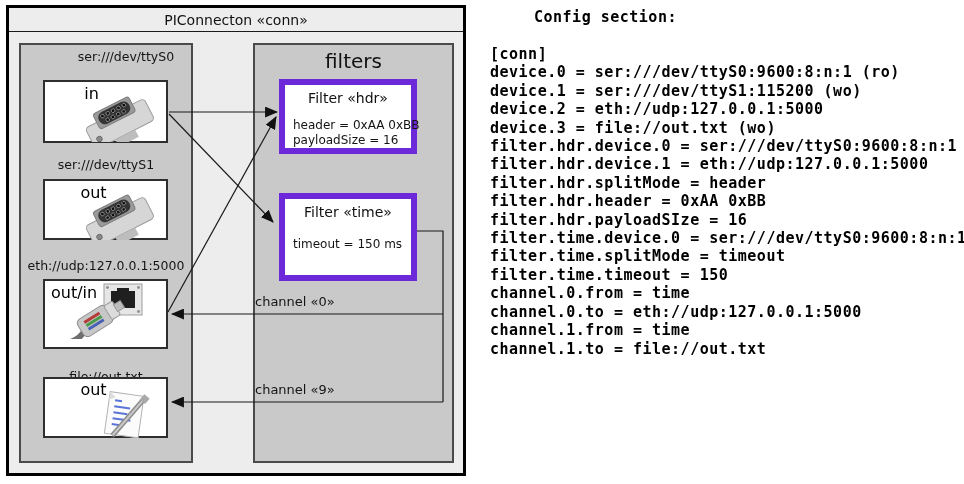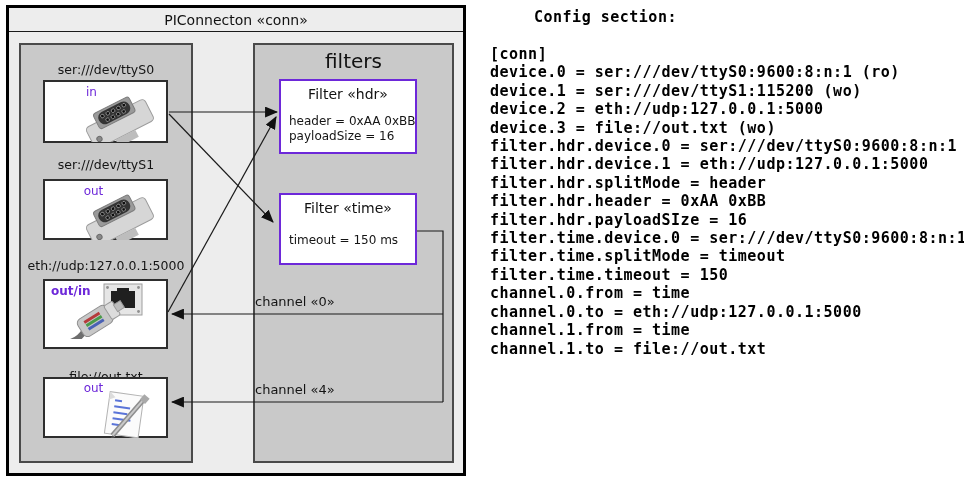--- a/index.html
+++ b/index.html
@@ -13,23 +13,23 @@
   .outer-title{left:0;top:4px;width:100%;text-align:center;font-size:14px;color:#111;}
   .title-sep{left:0;top:23px;width:100%;height:0;border-top:1px solid #1a1a1a;}
 
   .panel{box-sizing:border-box;border:2px solid #4a4a4a;background:#c9c9c9;}
   .devices-panel{left:10px;top:35px;width:174px;height:420px;}
   .filters-panel{left:244px;top:35px;width:201px;height:420px;}
   .panel-title{left:0;top:4px;width:100%;text-align:center;font-size:20px;color:#111;}
 
   .dev-label{left:0;width:100%;text-align:center;font-size:12.5px;color:#141414;white-space:nowrap;}
   .dev-box{left:22px;width:125px;box-sizing:border-box;border:2px solid #2e2e2e;background:#fff;}
-  .port-label{font-size:12px;color:#6d28d9;line-height:1;}
-
-  .filter-box{left:24px;width:138px;box-sizing:border-box;border:2px solid #6d28d9;background:#fff;}
+  .port-label{font-size:16px;color:#000000;line-height:1;}
+
+  .filter-box{left:24px;width:138px;box-sizing:border-box;border:6px solid #6d28d9;background:#fff;}
   .filter-title{left:0;top:5px;width:100%;text-align:center;font-size:14px;color:#111;}
   .filter-attrs{left:8px;font-size:12px;line-height:15px;color:#141414;white-space:nowrap;}
 
   .chan-label{left:0;width:162px;text-align:left;font-size:13px;color:#141414;}
 
   svg.overlay{position:absolute;left:0;top:0;z-index:10;pointer-events:none;}
 
   .config-head{left:486px;top:8px;font-family:"DejaVu Sans Mono","Liberation Mono",monospace;
                font-weight:bold;font-size:15px;letter-spacing:.5px;color:#000;margin-left:48px;}
   .config-pre{left:486px;top:41px;margin:4px;font-family:"DejaVu Sans Mono","Liberation Mono",monospace;
@@ -40,21 +40,21 @@
 <body>
 
 <div class="stage">
 
   <div class="abs outer">
     <div class="abs outer-title">PIConnecton «conn»</div>
     <div class="abs title-sep"></div>
 
     <div class="abs panel devices-panel">
 
-      <div class="abs dev-label" style="top:17px;">ser:///dev/ttyS0</div>
+      <div class="abs dev-label" style="top:4px;margin-left:20px;">ser:///dev/ttyS0</div>
       <div class="abs dev-box" style="top:35px;height:63px;">
         <div class="abs port-label" style="top:4px;left:0;right:28px;text-align:center;">in</div>
         <svg class="abs" style="left:28px;top:8px;" width="92" height="52" viewBox="0 0 92 52">
           <g transform="rotate(-27 46 30)">
             <rect x="12" y="22" width="66" height="24" rx="4" fill="#d6d6d6" stroke="#9c9c9c"></rect>
             <rect x="25" y="13" width="40" height="17" rx="3" fill="#9a9a9a" stroke="#7d7d7d"></rect>
             <rect x="28" y="15" width="34" height="13" rx="6" fill="#343434"></rect>
             <circle cx="33" cy="19" r="1.8" fill="#0d0d0d" stroke="#bdbdbd" stroke-width="0.6"></circle>
             <circle cx="39" cy="19" r="1.8" fill="#0d0d0d" stroke="#bdbdbd" stroke-width="0.6"></circle>
             <circle cx="45" cy="19" r="1.8" fill="#0d0d0d" stroke="#bdbdbd" stroke-width="0.6"></circle>
@@ -87,21 +87,21 @@
             <circle cx="42" cy="24.5" r="1.8" fill="#0d0d0d" stroke="#bdbdbd" stroke-width="0.6"></circle>
             <circle cx="48" cy="24.5" r="1.8" fill="#0d0d0d" stroke="#bdbdbd" stroke-width="0.6"></circle>
             <circle cx="54" cy="24.5" r="1.8" fill="#0d0d0d" stroke="#bdbdbd" stroke-width="0.6"></circle>
             <circle cx="20" cy="38" r="2.6" fill="#8a8a8a" stroke="#6a6a6a"></circle>
             <rect x="34" y="46" width="22" height="8" fill="#bdbdbd"></rect>
           </g>
         </svg>
       </div>
 
       <div class="abs dev-label" style="top:213px;">eth://udp:127.0.0.1:5000</div>
-      <div class="abs dev-box" style="top:234px;height:70px;font-weight:bold;">
+      <div class="abs dev-box" style="top:234px;height:70px;">
         <div class="abs port-label" style="top:4px;left:6px;">out/in</div>
         <svg class="abs" style="left:58px;top:2px;" width="40" height="33" viewBox="0 0 40 33">
           <rect x="1" y="1" width="38" height="31" fill="#e6e6e6" stroke="#9e9e9e"></rect>
           <rect x="8" y="8" width="24" height="17" fill="#1f1f1f"></rect>
           <rect x="14" y="5" width="12" height="6" fill="#1f1f1f"></rect>
           <circle cx="4.5" cy="4.5" r="1.4" fill="#8f8f8f"></circle>
           <circle cx="35.5" cy="4.5" r="1.4" fill="#8f8f8f"></circle>
           <circle cx="4.5" cy="28.5" r="1.4" fill="#8f8f8f"></circle>
           <circle cx="35.5" cy="28.5" r="1.4" fill="#8f8f8f"></circle>
         </svg>
@@ -143,27 +143,27 @@
 
     <div class="abs panel filters-panel">
       <div class="abs panel-title">filters</div>
 
       <div class="abs filter-box" style="top:34px;height:75px;">
         <div class="abs filter-title">Filter «hdr»</div>
         <div class="abs filter-attrs" style="top:33px;">header = 0xAA 0xBB</div>
         <div class="abs filter-attrs" style="top:48px;">payloadSize = 16</div>
       </div>
 
-      <div class="abs filter-box" style="top:148px;height:72px;">
+      <div class="abs filter-box" style="top:148px;height:88px;">
         <div class="abs filter-title">Filter «time»</div>
         <div class="abs filter-attrs" style="top:38px;">timeout = 150 ms</div>
       </div>
 
       <div class="abs chan-label" style="top:249px;">channel «0»</div>
-      <div class="abs chan-label" style="top:337px;">channel «4»</div>
+      <div class="abs chan-label" style="top:337px;">channel «9»</div>
     </div>
   </div>
 
   <svg class="overlay" width="964" height="484" viewBox="0 0 964 484">
     <defs>
       <marker id="arr" viewBox="0 0 12 10" refX="11" refY="5" markerWidth="13" markerHeight="11" orient="auto" markerUnits="userSpaceOnUse">
         <path d="M0,0 L12,5 L0,10 z" fill="#111"></path>
       </marker>
     </defs>
     <g stroke="#1a1a1a" stroke-width="1.2" fill="none">

